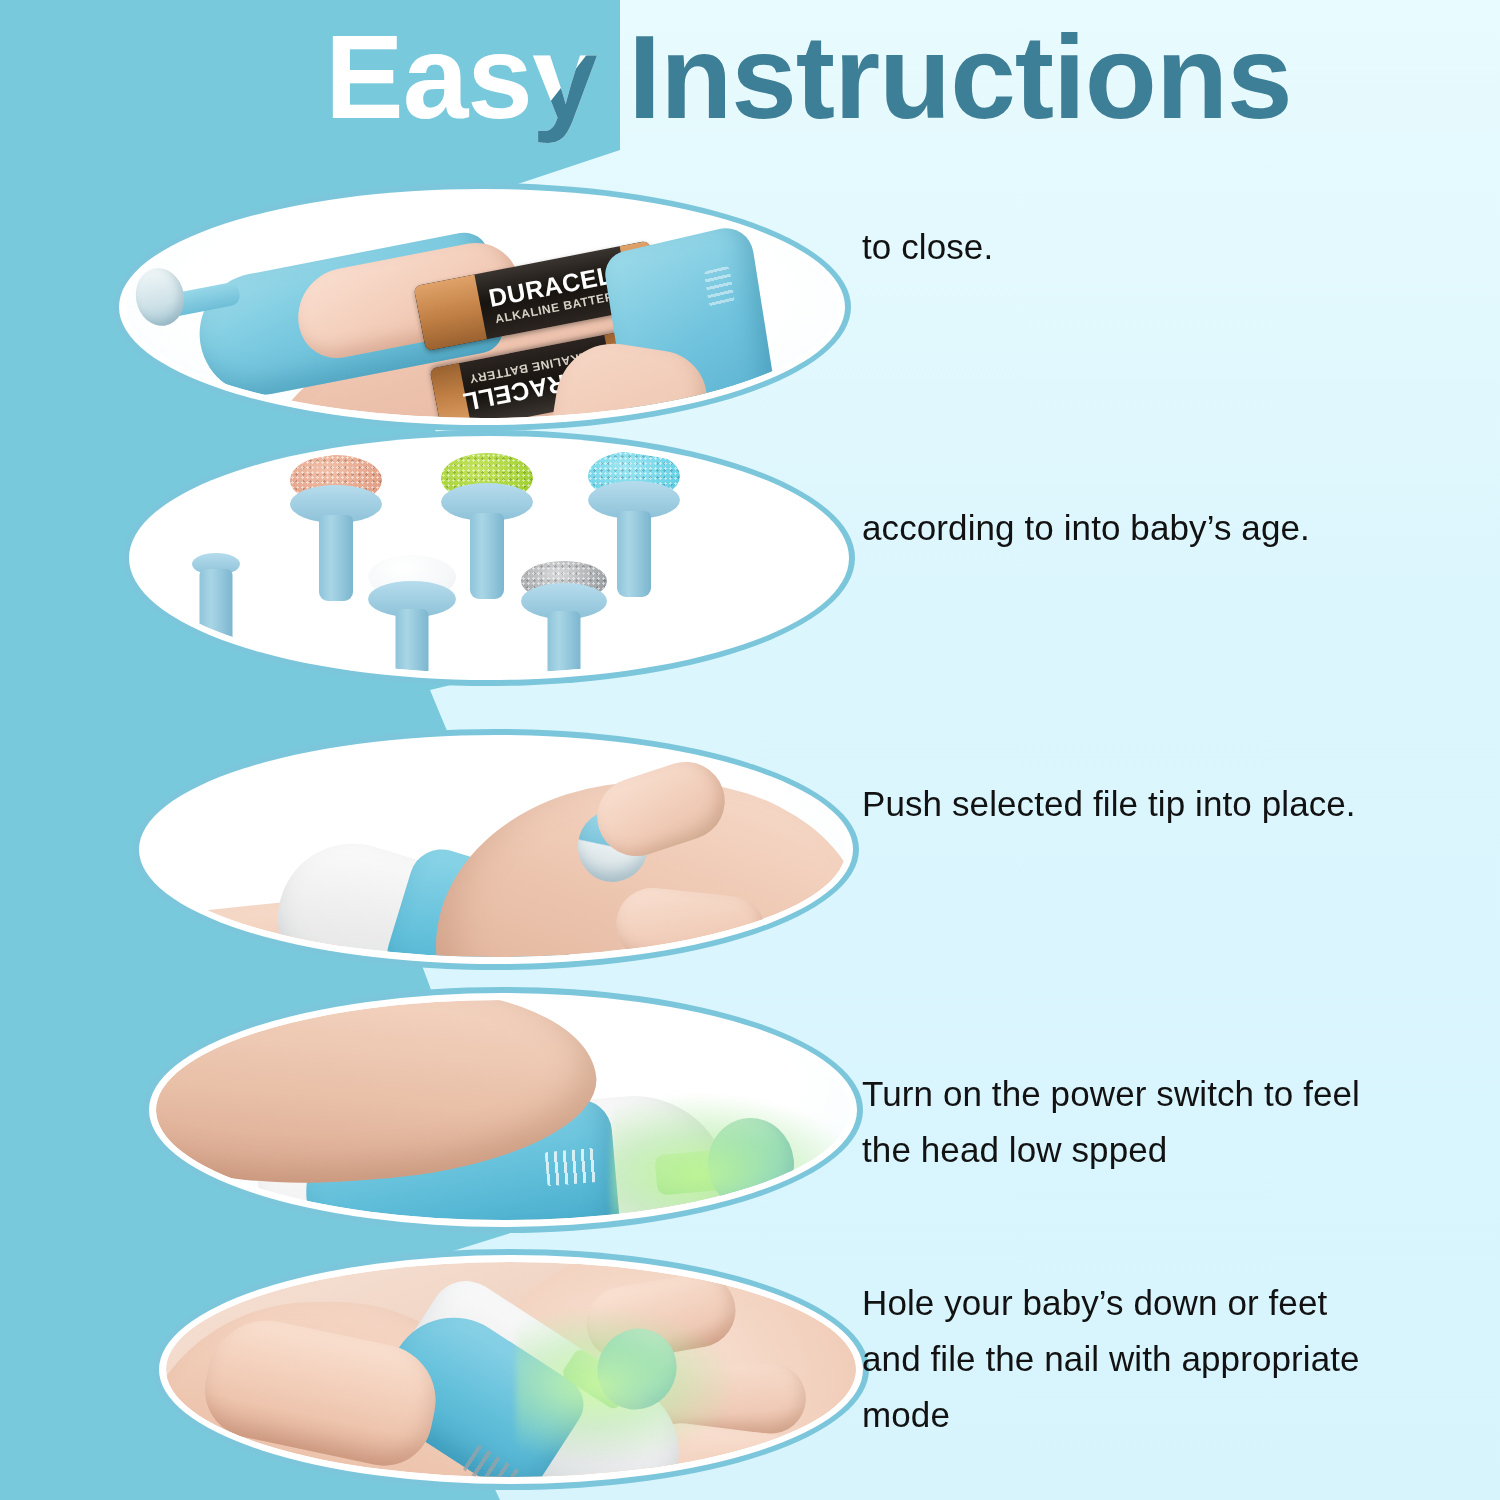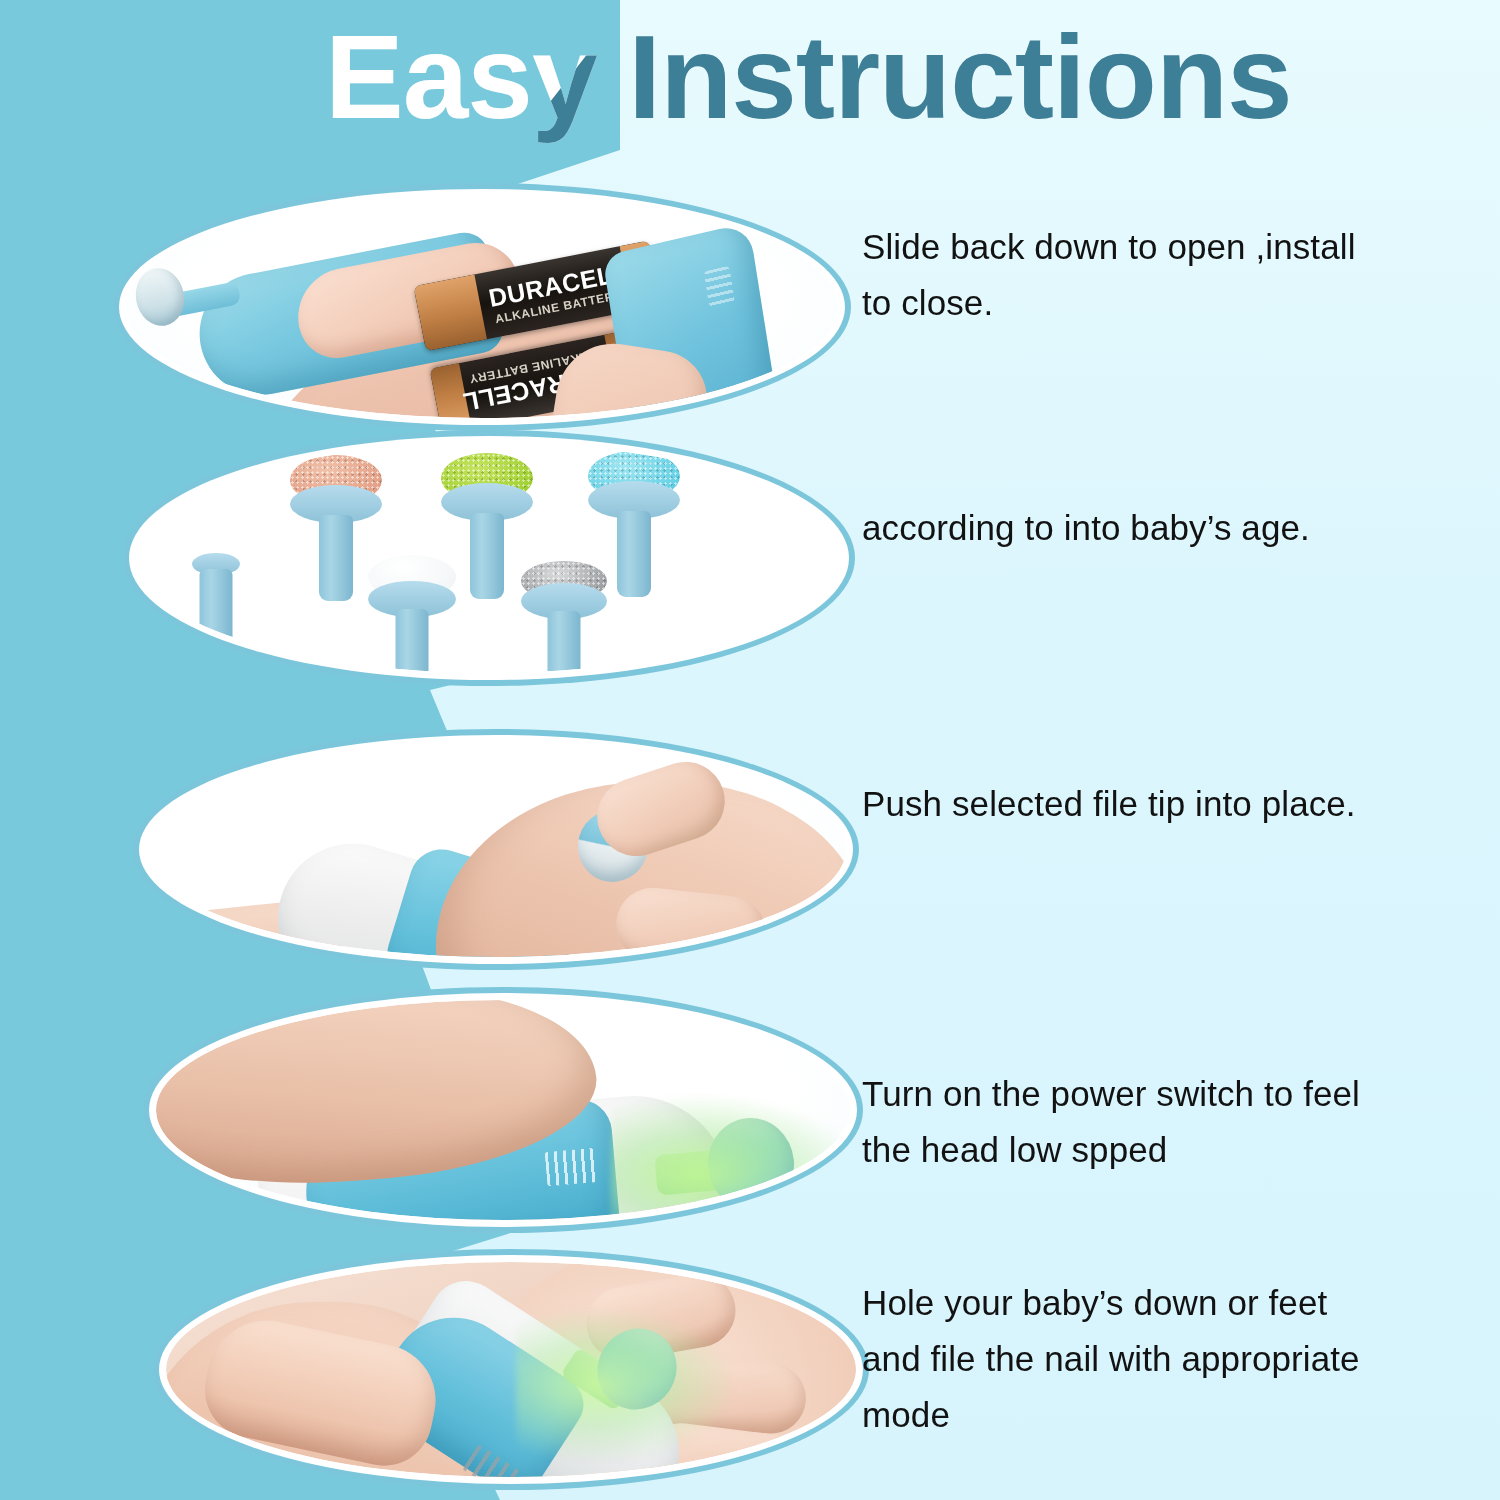--- a/index.html
+++ b/index.html
@@ -381,21 +381,20 @@
             <div class="sub">ALKALINE BATTERY</div>
           </div>
         </div>
         <div class="dev1-cover"></div>
         <div class="finger2"></div>
       </div>
     </div>
   </div>
 
   <div class="step-text" style="left:862px;top:219px;width:520px;">
-    <span class="ln">Slide back down to open ,install</span>
     <span class="ln">to close.</span>
   </div>
 </div>
 
 <div class="step">
   <div class="ellipse-frame" style="left:136px;top:443px;width:706px;height:230px;">
     <div class="ellipse-inner">
       <div class="p2">
 
         <div class="gh" style="left:52px;top:42px;width:56px;height:165px;">

